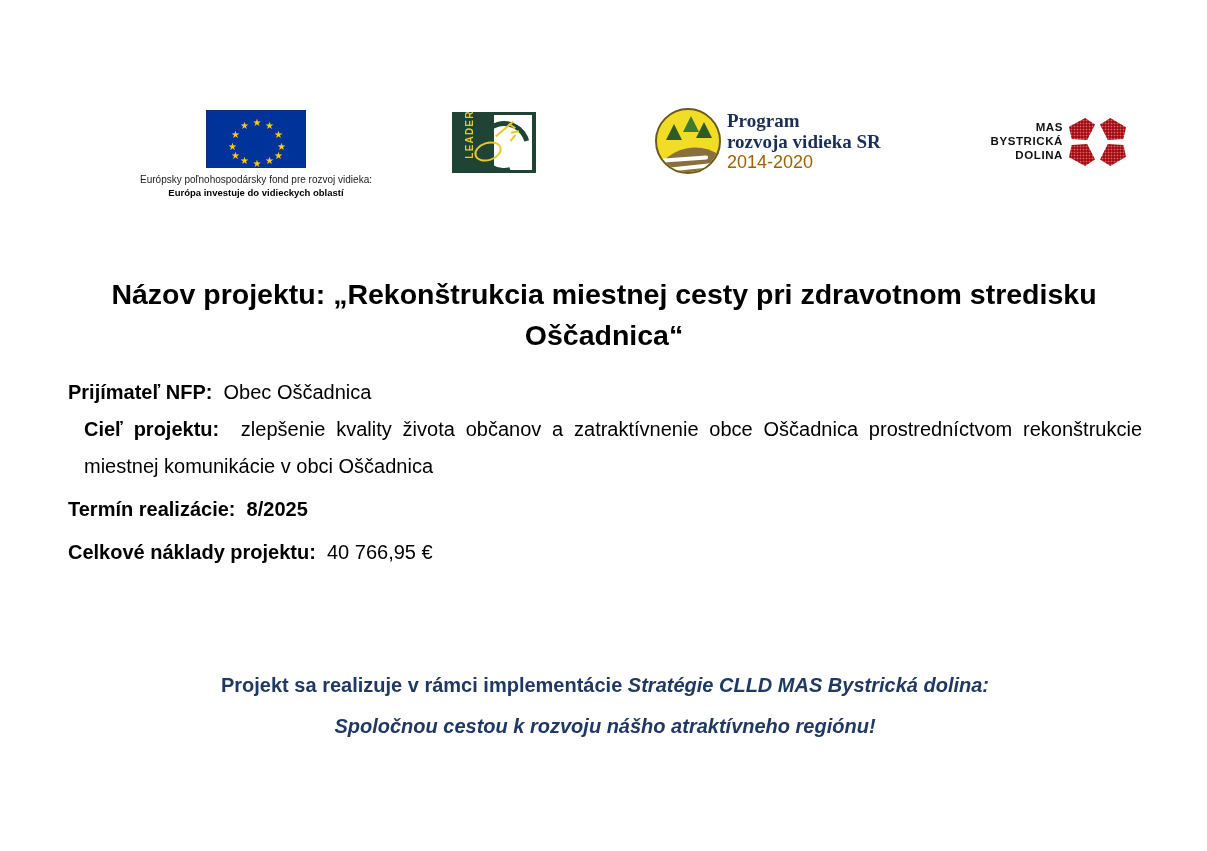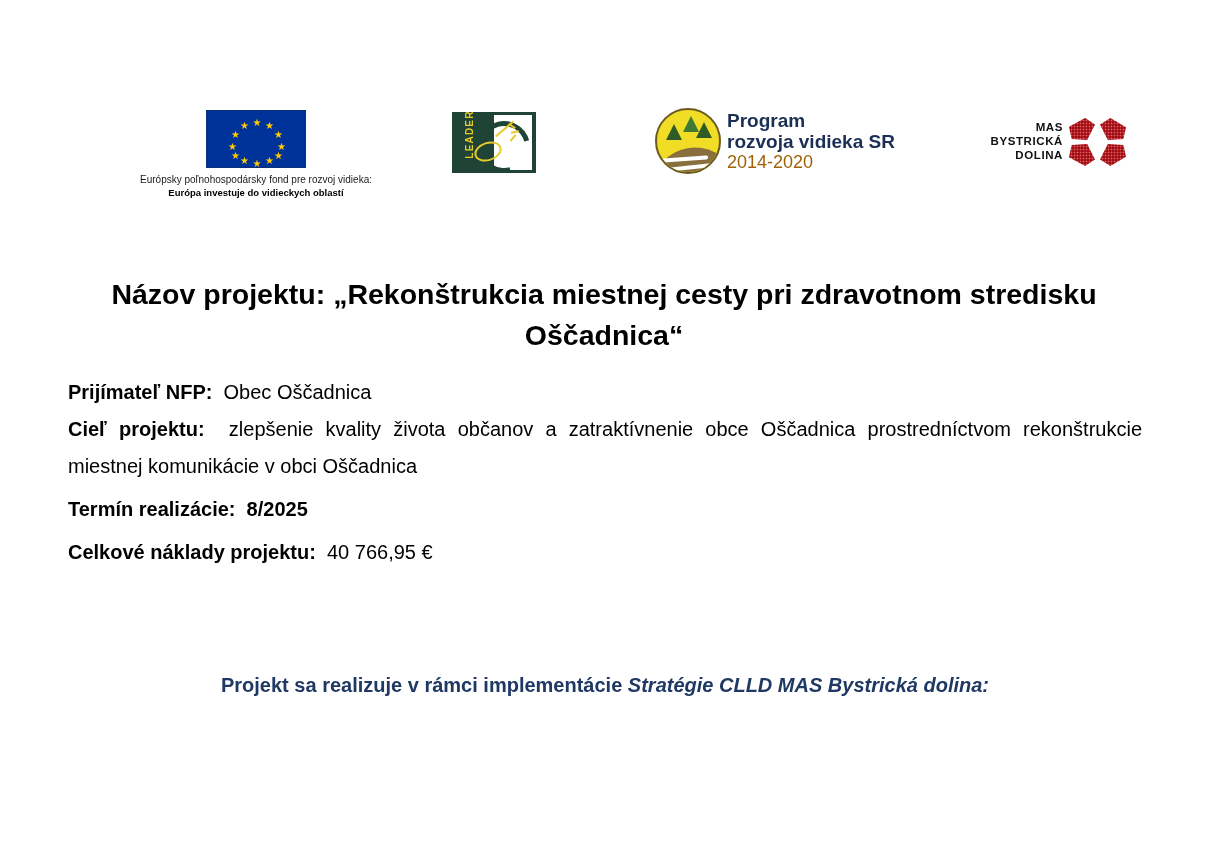--- a/index.html
+++ b/index.html
@@ -191,21 +191,21 @@
   .prv-text {
     position: absolute;
     left: 72px;
     top: 4px;
   }
   .prv-l1, .prv-l2 {
     font-size: 19px;
     line-height: 21px;
     font-weight: bold;
     color: #1b2f54;
-    font-family: Liberation Sans, sans-serif;
+    font-family: Liberation Serif, serif;
     white-space: nowrap;
   }
   .prv-l3 {
     font-size: 18px;
     line-height: 21px;
     color: #a16207;
     font-family: "Liberation Sans", sans-serif;
     white-space: nowrap;
   }
 
@@ -284,20 +284,21 @@
     margin-top: 6px;
   }
   .body-line b { font-weight: bold; }
   .body-para {
     font-size: 20px;
     line-height: 37px;
     color: #000000;
     text-align: justify;
     text-justify: inter-word;
     font-family: "Liberation Sans", sans-serif;
+    margin-left: 16px;
   }
   .body-para b { font-weight: bold; }
 
   
   .footer-block {
     position: absolute;
     left: 68px;
     top: 665px;
     width: 1074px;
     text-align: center;
@@ -404,13 +405,14 @@
 
   <div class="body-line">
     <b>Celkové náklady projektu:&nbsp;</b>
     <span>40 766,95 €</span>
   </div>
 
 </div>
 
 <div class="footer-block">
   <div class="footer-line"><span>Projekt sa realizuje v rámci implementácie </span><i>Stratégie CLLD MAS Bystrická dolina:</i></div>
+  <div class="footer-line"><i>Spoločnou cestou k rozvoju nášho atraktívneho regiónu!</i></div>
 </div>
 
 </body></html>

